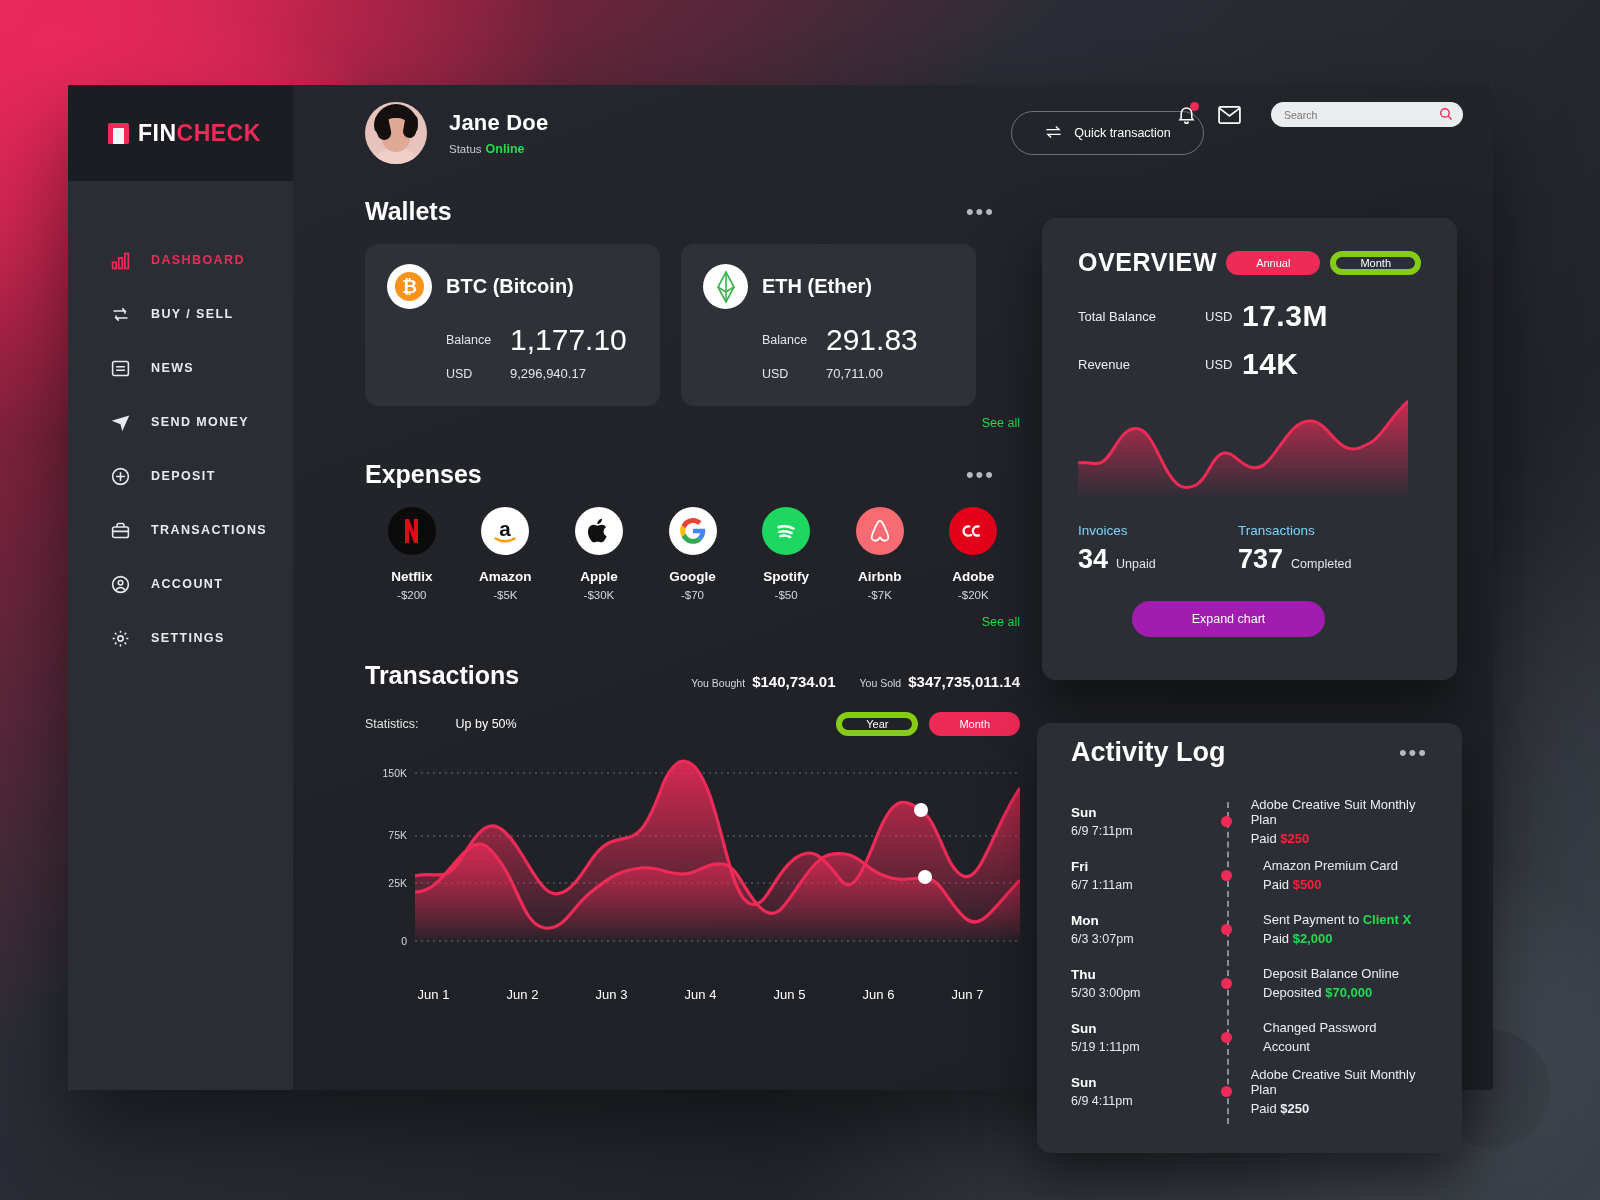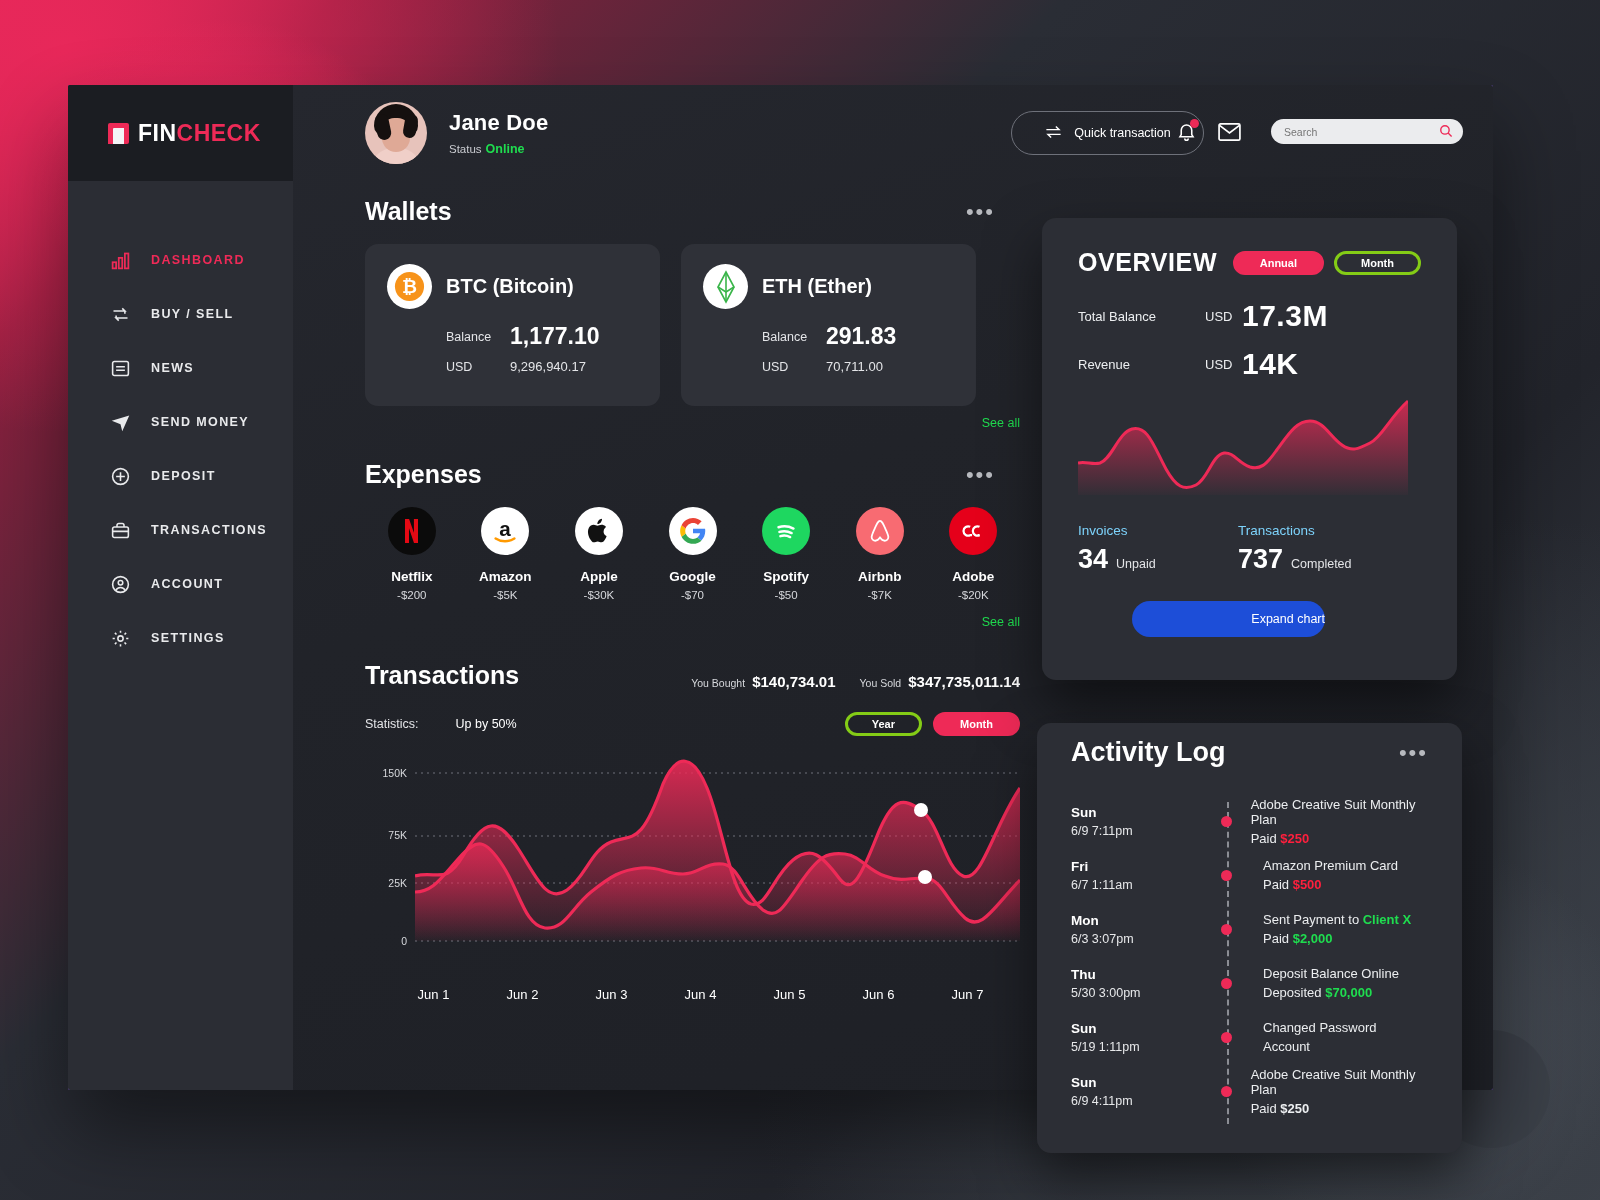--- a/index.html
+++ b/index.html
@@ -52,21 +52,21 @@
   .av-hair2{position:absolute;left:11px;top:12px;width:14px;height:26px;border-radius:8px;background:#15100f;transform:rotate(-12deg);}
   .av-hair3{position:absolute;left:39px;top:12px;width:13px;height:24px;border-radius:8px;background:#15100f;transform:rotate(10deg);}
   .av-body{position:absolute;left:6px;bottom:-6px;width:50px;height:22px;border-radius:25px 25px 0 0;background:#f0cfc8;}
   .user-meta{margin-left:22px;}
   .user-name{font-size:22px;font-weight:bold;color:#fff;letter-spacing:.2px;}
   .user-status{margin-top:6px;font-size:11.5px;color:#c9cbd0;}
   .user-status b{color:#1fdd4f;font-size:12.5px;margin-left:4px;}
   .qt-btn{position:absolute;left:718px;top:26px;width:193px;height:44px;border-radius:22px;
     border:1px solid #6e717a;display:flex;align-items:center;justify-content:center;gap:11px;
     color:#fff;font-size:12.5px;cursor:pointer;background:transparent;}
-  .icons-right{position:absolute;right:30px;top:34px;display:flex;align-items:center;gap:21px;}
+  .icons-right{position:absolute;right:30px;top:17px;display:flex;align-items:center;gap:21px;}
   .bell{position:relative;width:21px;height:22px;cursor:pointer;}
   .bell-dot{position:absolute;right:-2px;top:-2px;width:9px;height:9px;border-radius:50%;background:#ee2a57;}
   .mail{width:23px;height:18px;cursor:pointer;}
   .search-wrap{position:relative;width:192px;height:25px;margin-left:9px;}
   .search-input{width:100%;height:100%;border-radius:13px;border:none;background:#ebecee;
     padding:0 30px 0 13px;font-size:10.5px;color:#6f737b;font-family:"Liberation Sans",sans-serif;outline:none;}
   .search-ic{position:absolute;right:10px;top:5px;width:14px;height:14px;}
 
   
   .content{padding:16px 0 0 72px;}
@@ -74,21 +74,21 @@
   .sec-title{font-size:25px;font-weight:bold;color:#fff;}
   .dots{margin-left:auto;color:#b7b9be;font-size:22px;letter-spacing:2px;line-height:10px;cursor:pointer;}
 
   .wallets{display:flex;gap:21px;margin-top:18px;position:relative;width:655px;}
   .wcard{width:295px;height:162px;background:#2f3138;border-radius:13px;padding:20px 22px;position:relative;}
   .wtop{display:flex;align-items:center;gap:14px;}
   .wicon{width:45px;height:45px;border-radius:50%;background:#fff;display:flex;align-items:center;justify-content:center;flex:0 0 45px;}
   .wname{font-size:20px;font-weight:bold;color:#fff;}
   .wrow{display:flex;align-items:center;margin-top:14px;padding-left:59px;}
   .wlabel{font-size:12.5px;color:#e4e5e8;width:64px;}
-  .wbal{font-size:23px;font-weight:bold;color:#fff;}
+  .wbal{font-size:30px;font-weight:normal;color:#fff;}
   .wusd{font-size:13px;color:#e4e5e8;}
   .wrow.usd{margin-top:9px;}
   .chev{position:absolute;right:-35px;top:62px;color:#fff;font-size:26px;cursor:pointer;}
   .seeall{width:655px;text-align:right;margin-top:10px;color:#1fdd4f;font-size:12.5px;cursor:pointer;}
 
   .exp-head{margin-top:30px;}
   .exp-row{display:flex;gap:0;margin-top:18px;width:655px;}
   .exp{width:94px;text-align:center;}
   .exp-ic{width:48px;height:48px;border-radius:50%;margin:0 auto;display:flex;align-items:center;justify-content:center;}
   .exp-name{margin-top:14px;font-size:13.5px;color:#fff;font-weight:600;}
@@ -99,21 +99,21 @@
   .tx-title{font-size:25px;font-weight:bold;color:#fff;}
   .tx-fig{margin-left:auto;display:flex;align-items:baseline;gap:7px;}
   .tx-fig + .tx-fig{margin-left:24px;}
   .tx-lab{font-size:10.5px;color:#d6d8dc;}
   .tx-val{font-size:15px;font-weight:bold;color:#fff;}
   .stats{display:flex;align-items:center;width:655px;margin-top:22px;}
   .stat-l{font-size:12.5px;color:#e4e5e8;}
   .stat-v{font-size:12.5px;color:#fff;margin-left:37px;}
   .pills{margin-left:auto;display:flex;gap:11px;}
   .pill{height:24px;padding:0 24px;border-radius:12px;display:flex;align-items:center;
-    font-size:11px;color:#fff;cursor:pointer;border:3px solid #84cc16;background:transparent;font-weight:bold;}
+    font-size:11px;color:#fff;cursor:pointer;border:6px solid #84cc16;background:transparent;}
   .pill.on{background:#ee2a57;border-color:#ee2a57;}
 
   .chartbox{width:655px;height:215px;margin-top:22px;position:relative;}
   .ylab{position:absolute;left:0;font-size:10.5px;color:#d6d8dc;text-align:right;width:42px;}
   .xlabs{display:flex;width:655px;margin-top:14px;padding-left:24px;}
   .xlab{width:89px;text-align:center;font-size:13px;color:#fff;}
 
   
   .panel{position:absolute;background:#2c2e35;border-radius:14px;
     box-shadow:0 26px 55px rgba(0,0,0,.5);}
@@ -125,23 +125,23 @@
   .ov-lab{font-size:13px;color:#eceef0;width:127px;}
   .ov-cur{font-size:13px;color:#eceef0;width:37px;}
   .ov-val{font-size:30px;font-weight:bold;color:#fff;letter-spacing:.5px;}
   .ov-chart{margin-top:14px;width:330px;height:100px;}
   .ov-stats{display:flex;margin-top:24px;}
   .ov-st{width:160px;}
   .ov-st-l{font-size:13.5px;color:#7dd3fc;}
   .ov-st-v{margin-top:6px;display:flex;align-items:baseline;gap:8px;}
   .ov-st-n{font-size:27px;font-weight:bold;color:#fff;}
   .ov-st-s{font-size:12.5px;color:#e4e5e8;}
-  .expand{margin-top:26px;width:193px;height:36px;border-radius:18px;background:#1d4ed8;
+  .expand{margin-top:26px;width:193px;height:36px;border-radius:18px;background:#a21caf;
     border:none;color:#fff;font-size:12.5px;cursor:pointer;margin-left:54px;
-    font-family:"Liberation Sans",sans-serif;text-align:right;}
+    font-family:"Liberation Sans",sans-serif;}
 
   
   .activity{left:1037px;top:723px;width:425px;height:430px;padding:14px 34px;overflow:hidden;}
   .al-head{display:flex;align-items:center;}
   .al-title{font-size:27px;font-weight:bold;color:#fff;}
   .al-list{margin-top:26px;position:relative;}
   .al-line{position:absolute;left:156px;top:8px;bottom:-6px;width:0;
     border-left:2px dashed #8b8d94;}
   .al-item{display:flex;align-items:center;height:54px;position:relative;}
   .al-when{width:140px;}

